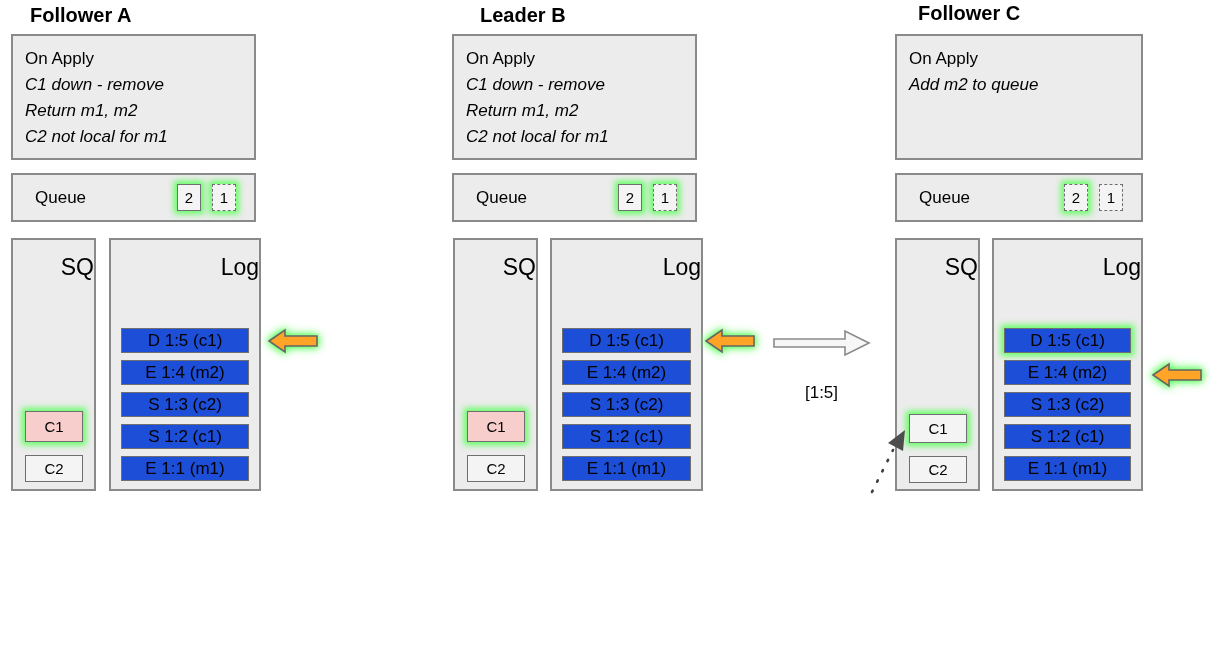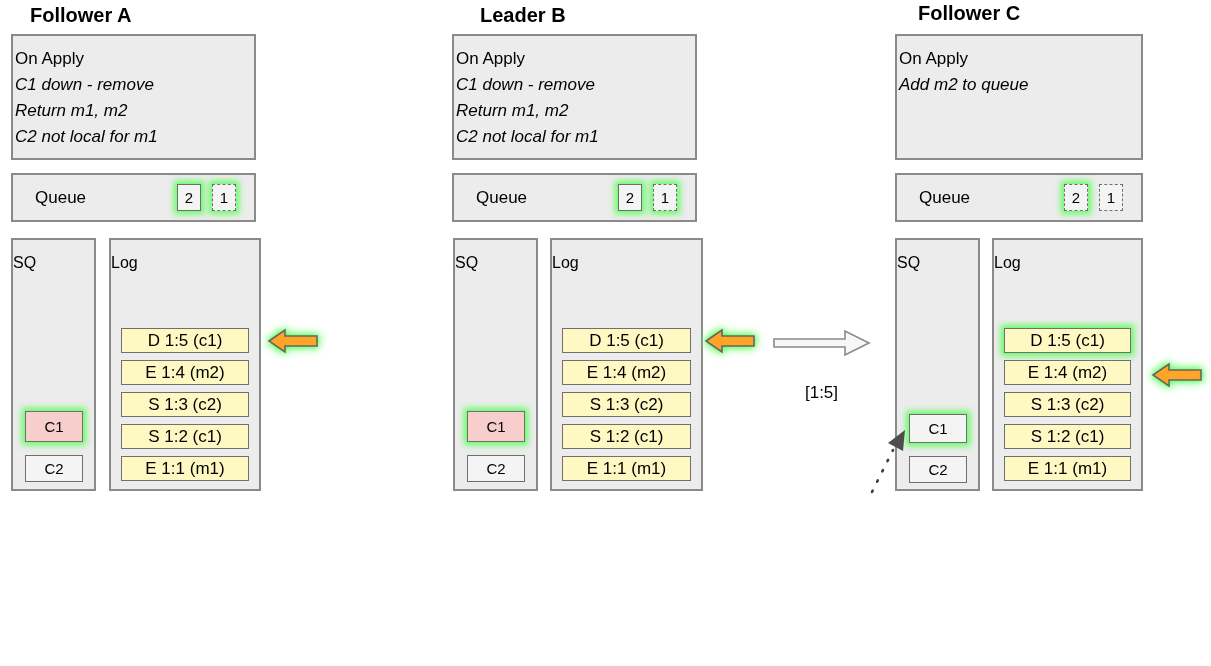--- a/index.html
+++ b/index.html
@@ -4,42 +4,42 @@
 <style>
   html,body{margin:0;padding:0;background:#ffffff;}
   #canvas{
     position:relative;width:1211px;height:560px;overflow:hidden;
     font-family:"Liberation Sans","DejaVu Sans",sans-serif;color:#000;background:#fff;
   }
   .col-title{position:absolute;font-size:20px;font-weight:bold;white-space:nowrap;}
   .panel{
     position:absolute;background:#ececec;border:2px solid #8a8a8a;box-sizing:border-box;
   }
-  .on-apply{padding:10px 2px;font-size:17px;line-height:26px;}
+  .on-apply{padding:10px 12px;font-size:17px;line-height:26px;}
   .oa-line{font-style:italic;}
   .queue{display:flex;align-items:center;}
   .q-label{font-size:17px;margin-left:22px;flex:0 0 auto;}
   .q-items{margin-left:auto;margin-right:18px;display:flex;gap:11px;}
   .qitem{
     width:24px;height:27px;background:#f4f4f4;border:1.5px solid #6f6f6f;box-sizing:border-box;
     display:flex;align-items:center;justify-content:center;font-size:15px;
   }
   .dashed{border-style:dashed;}
   .dotted{border-style:dotted;border-width:2px;border-color:#4f4f4f;}
   .glow{box-shadow:0 0 6px 3px rgba(85,255,85,0.9);}
-  .panel-label{position:absolute;top:14px;left:0;right:0;text-align:left;font-size:16px;}
+  .panel-label{position:absolute;top:14px;left:0;right:0;text-align:right;font-size:23px;}
   .sq-item{
     position:absolute;left:12px;width:58px;height:29px;background:#f4f4f4;
     border:1.5px solid #6f6f6f;box-sizing:border-box;
     display:flex;align-items:center;justify-content:center;font-size:15px;
   }
   .pink{background:#f8cecc;}
   .log-rows{position:absolute;top:88px;left:10px;right:10px;}
   .log-row{
-    height:25px;margin-bottom:7px;background:#fef9c3;border:1.5px solid #6f6f6f;box-sizing:border-box;
+    height:25px;margin-bottom:7px;background:#1d4ed8;border:1.5px solid #6f6f6f;box-sizing:border-box;
     display:flex;align-items:center;justify-content:center;font-size:17px;white-space:nowrap;
   }
   .arrow-svg{position:absolute;overflow:visible;}
   .green-halo{filter:drop-shadow(0 0 3px #55ff55) drop-shadow(0 0 4px #7dff7d);}
   .transfer-label{position:absolute;font-size:17px;text-align:center;margin-top:25px;}
   .ellipse-node{
     position:absolute;width:90px;height:70px;border-radius:50%;
     background:#f2f2f2;border:2px solid #707070;box-sizing:border-box;
     display:flex;align-items:center;justify-content:center;font-size:17px;
   }

